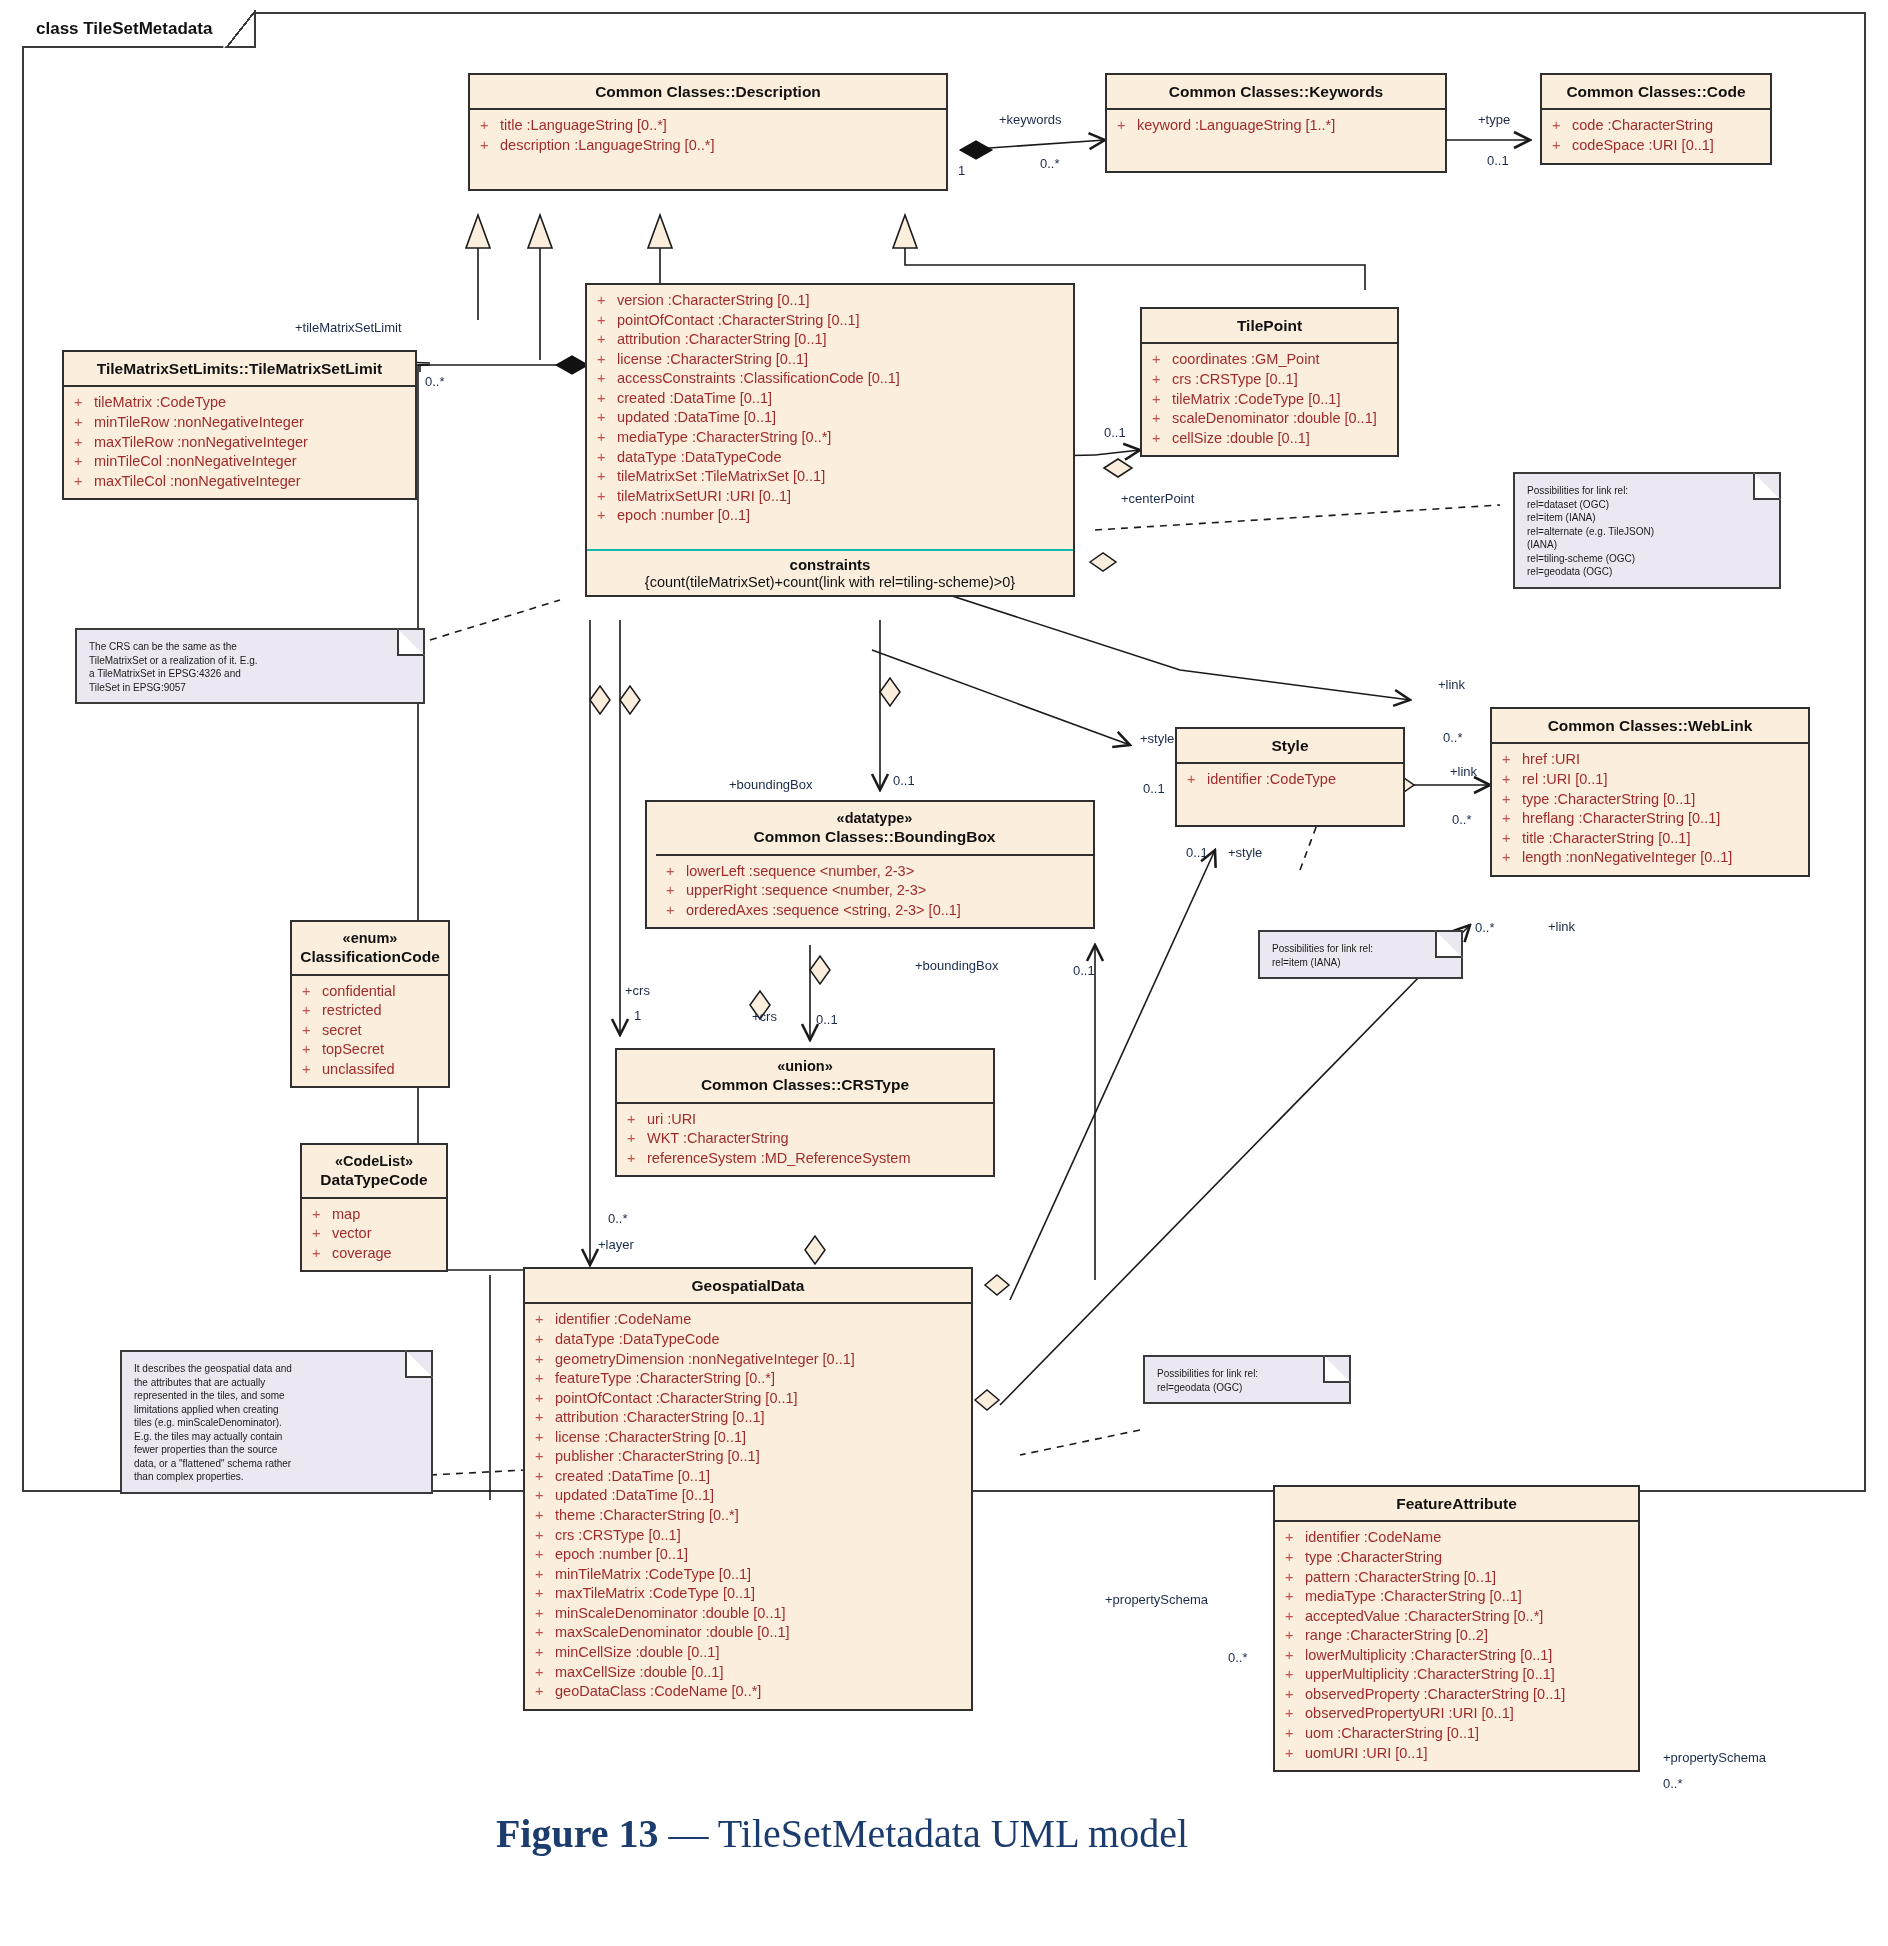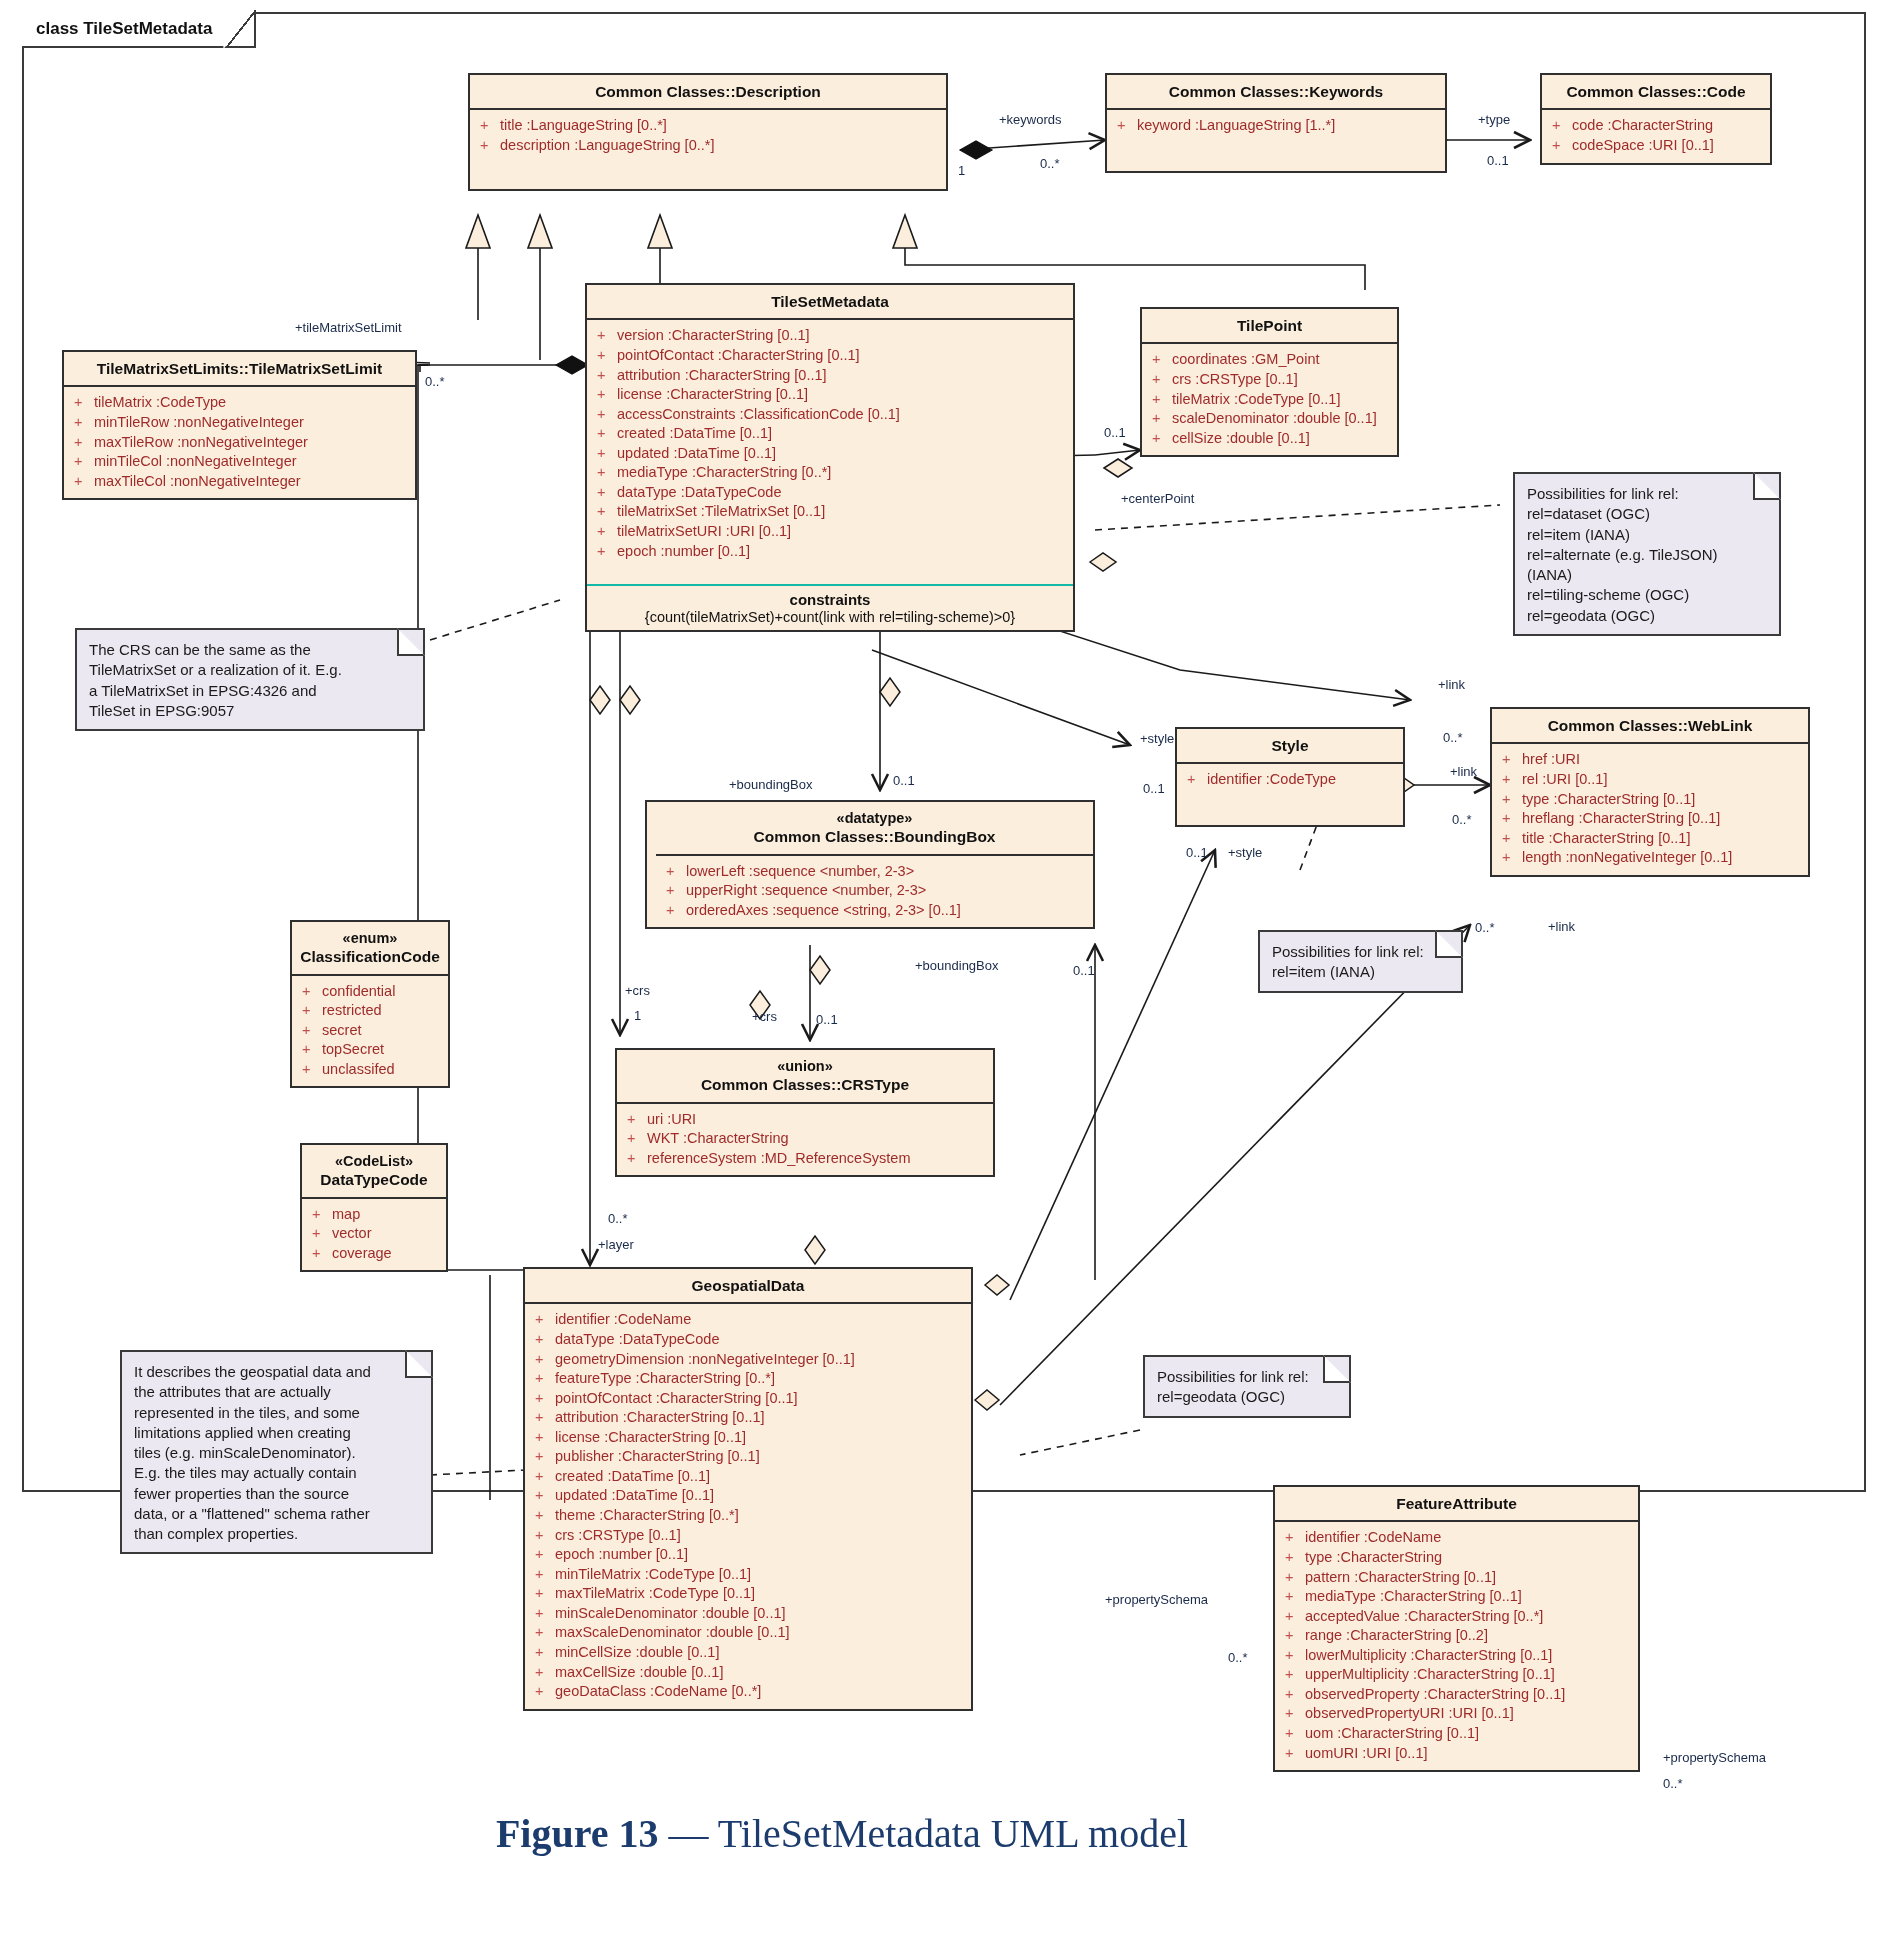--- a/index.html
+++ b/index.html
@@ -105,21 +105,21 @@
     font-size:14.5px;
     padding: 1px 2px 5px 2px;
     white-space: nowrap;
   }
 
   
   .note {
     position: absolute;
     background: #ebe8f2;
     border: 2px solid #3a3a3a;
-    font-size: 15px;
+    font-size: 10px;
     color: #1a1a1a;
     padding: 10px 12px 8px 12px;
     line-height: 1.35;
     z-index: 3;
   }
   .note::after {
     content: "";
     position: absolute;
     right: -2px; top: -2px;
     width: 26px; height: 26px;
@@ -339,21 +339,20 @@
           <span class="sig">minTileCol  :nonNegativeInteger</span>
         </div>
       <div class="row">
           <span class="vis">+</span>
           <span class="sig">maxTileCol  :nonNegativeInteger</span>
         </div>
     </div>
   </div>
 
   <div class="cls" style="left:585px; top:283px; width:490px;">
-    <div class="hdr">TileSetMetadata</div>
     <div class="attrs">
       <div class="row">
           <span class="vis">+</span>
           <span class="sig">version  :CharacterString [0..1]</span>
         </div>
       <div class="row">
           <span class="vis">+</span>
           <span class="sig">pointOfContact  :CharacterString [0..1]</span>
         </div>
       <div class="row">

